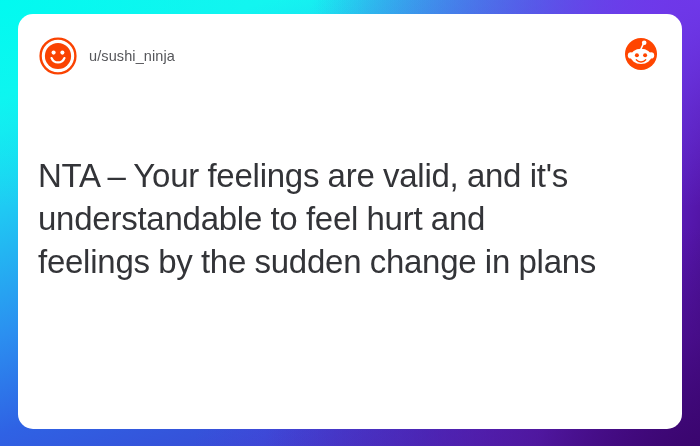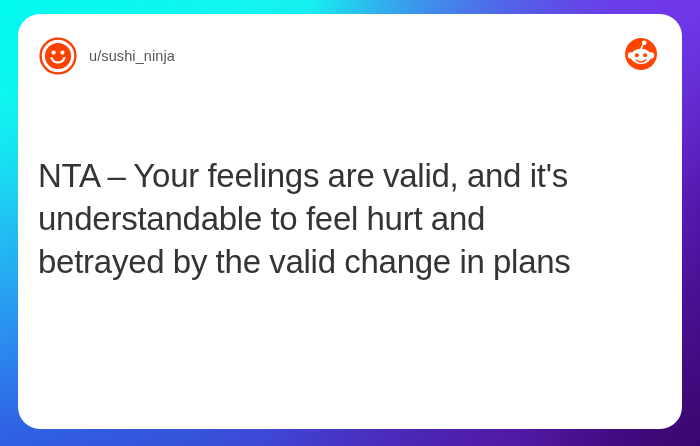--- a/index.html
+++ b/index.html
@@ -68,21 +68,21 @@
   }
 
   
   .card {
     position: absolute;
     left: 18px;
     top: 14px;
     width: 664px;
     height: 415px;
     background: #ffffff;
-    border-radius: 22px;
+    border-radius: 15px;
     overflow: hidden;
   }
 
   
   .card-header {
     position: absolute;
     left: 0; right: 0; top: 0;
     height: 92px;
     display: flex;
     align-items: flex-start;
@@ -171,16 +171,16 @@
         <circle cx="20.2" cy="5.7" r="2.3" fill="#ffffff"></circle>
 
         <circle cx="12.9" cy="18.3" r="2.0" fill="#FF4500"></circle>
         <circle cx="21.1" cy="18.3" r="2.0" fill="#FF4500"></circle>
 
         <path d="M12.4 22.9 a5.4 4.2 0 0 0 9.2 0" fill="none" stroke="#FF4500" stroke-width="1.5" stroke-linecap="round"></path>
       </svg>
 
     </div>
 
-    <div class="quote">NTA – Your feelings are valid, and it's understandable to feel hurt and betrayed by the valid change in plans</div>
+    <div class="quote">NTA – Your feelings are valid, and it's understandable to feel hurt and feelings by the sudden change in plans</div>
 
   </div>
 </div>
 
 </body></html>

